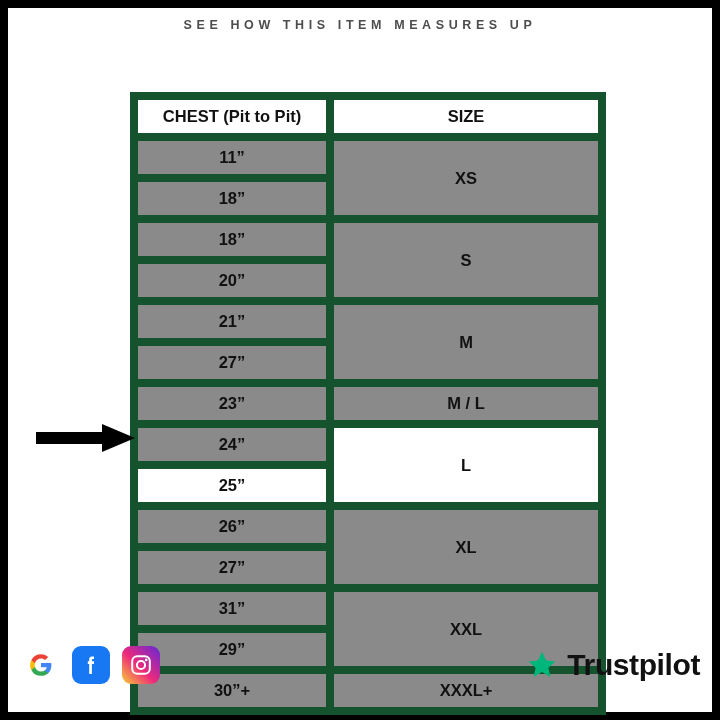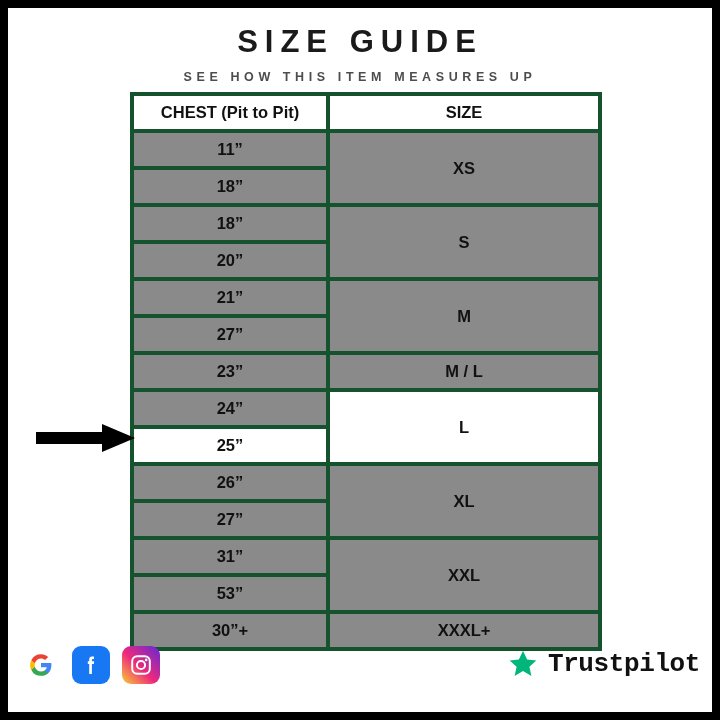--- a/index.html
+++ b/index.html
@@ -44,21 +44,21 @@
     top: 84px;
     width: 468px;
   }
   table.size-table {
     border-collapse: collapse;
     width: 468px;
     table-layout: fixed;
     border: 2px solid #000000;
   }
   table.size-table td {
-    border: 4px solid #14532d;
+    border: 8px solid #14532d;
     height: 33px;
     text-align: center;
     font-size: 16.5px;
     font-weight: bold;
     color: #111111;
     padding: 0;
     margin-top: 12px;
   }
   td.head {
     background: #ffffff;
@@ -132,33 +132,31 @@
   }
   .trustpilot {
     position: absolute;
     right: 12px;
     top: 8px;
     display: flex;
     align-items: center;
     gap: 8px;
   }
   .tp-name {
-    font-size: 26px;
+    font-size: 30px;
     font-weight: bold;
     color: #111111;
     letter-spacing: -0.4px;
-    font-family: Liberation Mono, monospace;
   }
 </style>
 </head>
 <body>
 
 <div class="frame">
 
-  <div class="title">SIZE GUIDE</div>
   <div class="subtitle">SEE HOW THIS ITEM MEASURES UP</div>
 
   <div class="table-wrap">
     <table class="size-table">
       <colgroup>
           <col class="col-chest">
           <col class="col-size">
         </colgroup>
       <tbody>
         <tr>
@@ -209,21 +207,21 @@
         </tr>
         <tr>
           <td class="grey">27”</td>
         </tr>
 
         <tr>
           <td class="grey">31”</td>
           <td class="grey" rowspan="2">XXL</td>
         </tr>
         <tr>
-          <td class="grey">53”</td>
+          <td class="grey">29”</td>
         </tr>
 
         <tr>
           <td class="grey">30”+</td>
           <td class="grey">XXXL+</td>
         </tr>
       </tbody>
     </table>
   </div>
 

